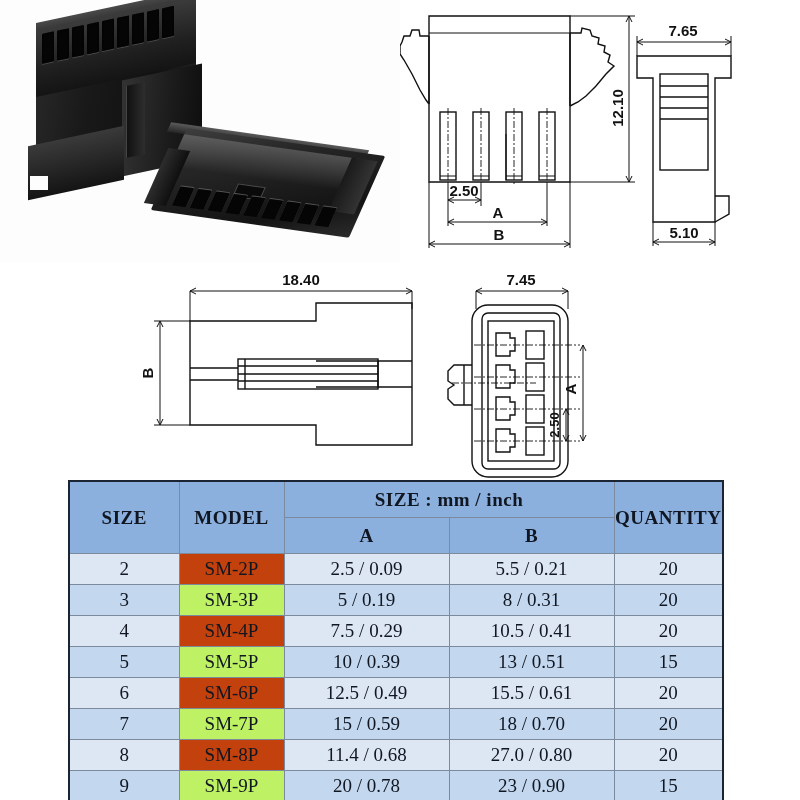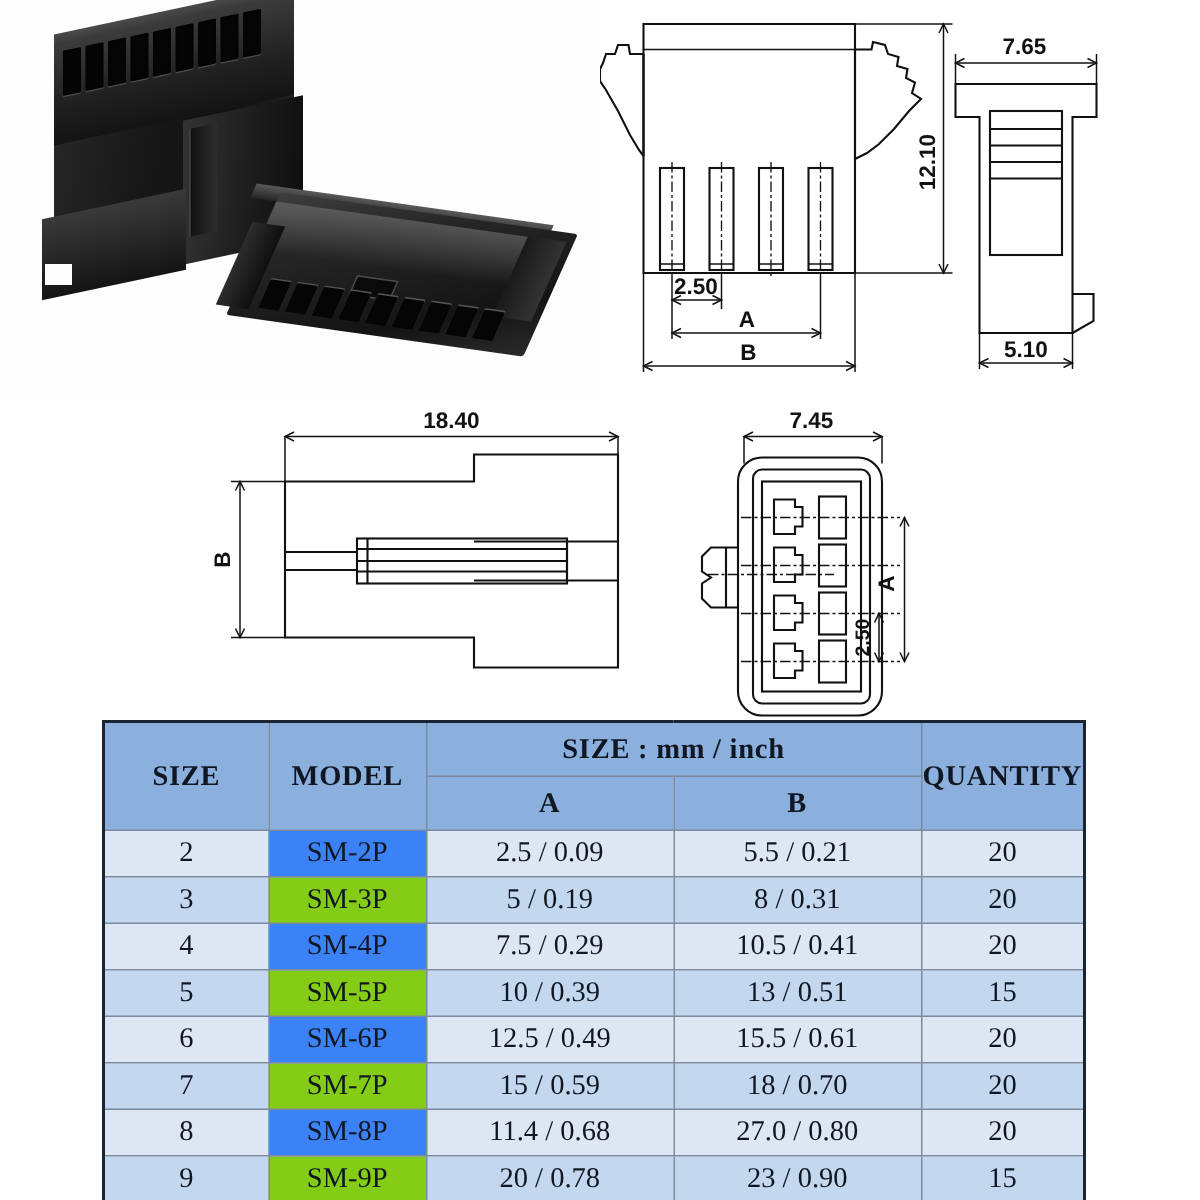--- a/index.html
+++ b/index.html
@@ -165,22 +165,22 @@
   th.hdr-tall { height: 70px; }
   th.hdr-size { height: 35px; }
   th.hdr-ab   { height: 35px; font-size: 20px; }
   table.spec tbody td {
     height: 30px;
     font-size: 19px;
   }
   
   tbody tr.row-light td { background: #dde7f3; }
   tbody tr.row-dark  td { background: #c3d7ee; }
-  tbody tr td.col-model { background: #3b82f6; }
-  tbody tr.row-dark td.col-model { background: #84cc16; text-align: center; }
+  tbody tr td.col-model { background: #c2410c; }
+  tbody tr.row-dark td.col-model { background: #bef264; text-align: center; }
 
   .col-poles { width: 110px; }
   .col-modelw { width: 105px; }
   .col-a { width: 165px; }
   .col-b { width: 165px; }
   .col-qty { width: 109px; }
 </style>
 </head>
 <body>
 
@@ -339,21 +339,21 @@
 
     <path class="ln-dim" d="M50 56 L14 56"></path>
     <path class="ln-dim" d="M50 160 L14 160"></path>
     <path class="ln-dim" d="M20 56 L20 160"></path>
     <path class="ln-dim" d="M17 62 L20 56 L23 62"></path>
     <path class="ln-dim" d="M17 154 L20 160 L23 154"></path>
     <text class="dim-text" x="13" y="108" transform="rotate(-90 13 108)" text-anchor="middle">B</text>
   </svg>
 </div>
 
-<div class="drawing" style="left:460px; top:265px;">
+<div class="drawing" style="left:440px; top:265px;">
   <svg class="dwg-svg" width="210" height="215" viewBox="0 0 210 215">
 
     <path class="ln-dim" d="M36 26 L36 44"></path>
     <path class="ln-dim" d="M128 26 L128 44"></path>
     <path class="ln-dim" d="M36 26 L128 26"></path>
     <path class="ln-dim" d="M42 23 L36 26 L42 29"></path>
     <path class="ln-dim" d="M122 23 L128 26 L122 29"></path>
     <text class="dim-text" x="81" y="20" text-anchor="middle">7.45</text>
 
     <rect class="ln" x="32" y="40" width="96" height="172" rx="16" ry="16"></rect>

